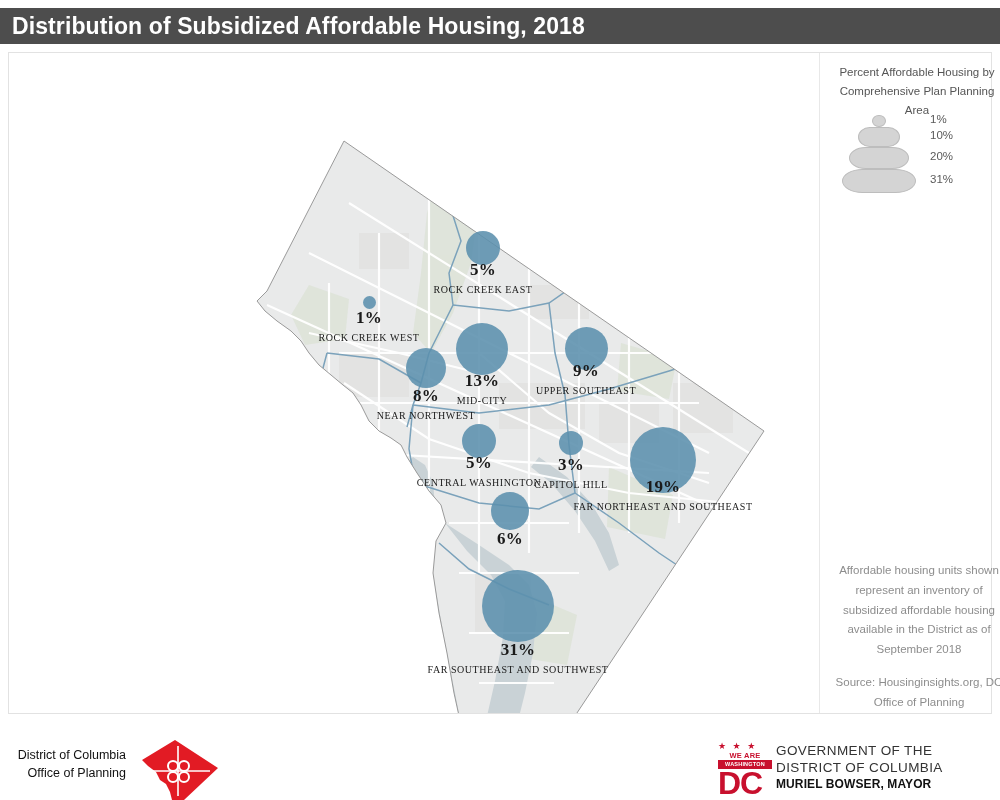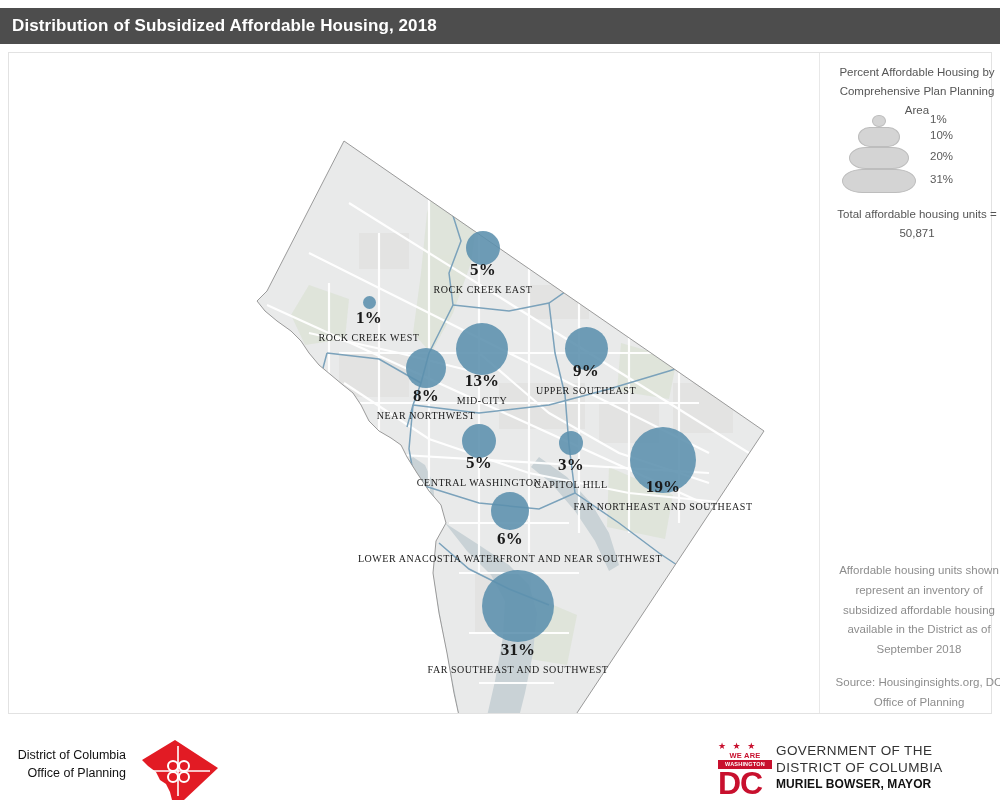--- a/index.html
+++ b/index.html
@@ -20,21 +20,21 @@
   .title-bar {
     position: absolute;
     left: 0; top: 8px;
     width: 1000px; height: 36px;
     background: #4d4d4d;
     display: flex;
     align-items: center;
   }
   .title-bar .title-text {
     color: #ffffff;
-    font-size: 17px;
+    font-size: 23px;
     font-weight: bold;
     letter-spacing: .1px;
     padding-left: 12px;
   }
 
   
   .panel {
     position: absolute;
     left: 8px; top: 52px;
     width: 984px; height: 662px;
@@ -353,21 +353,20 @@
         <div class="map-label" style="left: 562px; top: 403px;">
           <span class="pct">3%</span>
           <span class="nm">CAPITOL HILL</span>
         </div>
         <div class="map-label" style="left: 654px; top: 425px; text-align: center;">
           <span class="pct">19%</span>
           <span class="nm">FAR NORTHEAST AND SOUTHEAST</span>
         </div>
         <div class="map-label" style="left: 501px; top: 477px;">
           <span class="pct">6%</span>
-          <span class="nm">LOWER ANACOSTIA WATERFRONT AND NEAR SOUTHWEST</span>
         </div>
         <div class="map-label" style="left: 509px; top: 588px;">
           <span class="pct">31%</span>
           <span class="nm">FAR SOUTHEAST AND SOUTHWEST</span>
         </div>
       </div>
   </div>
 
   <div class="rail">
 
@@ -377,21 +376,20 @@
         <div class="lg-shape" style="left: 39.3546px; top: 2px; width: 13.2908px; height: 12px; border-radius: 50%;"></div>
         <div class="lg-lab" style="top: 0px;">1%</div>
         <div class="lg-shape" style="left: 24.9854px; top: 14px; width: 42.0292px; height: 20px; border-radius: 21.0146px / 18px;"></div>
         <div class="lg-lab" style="top: 16px;">10%</div>
         <div class="lg-shape" style="left: 16.2809px; top: 34px; width: 59.4382px; height: 22px; border-radius: 29.7191px / 19.8px;"></div>
         <div class="lg-lab" style="top: 37px;">20%</div>
         <div class="lg-shape" style="left: 9px; top: 56px; width: 74px; height: 24px; border-radius: 37px / 21.6px;"></div>
         <div class="lg-lab" style="top: 60px;">31%</div>
       </div>
 
-    <div class="legend-total">Total affordable housing units = 50,871</div>
 
     <div class="rail-note">Affordable housing units shown represent an inventory of subsidized affordable housing available in the District as of  September 2018</div>
 
     <div class="rail-source">Source:  Housinginsights.org, DC Office of Planning</div>
   </div>
 </div>
 
 <div class="footer">
 
   <div class="dcop-logo">

